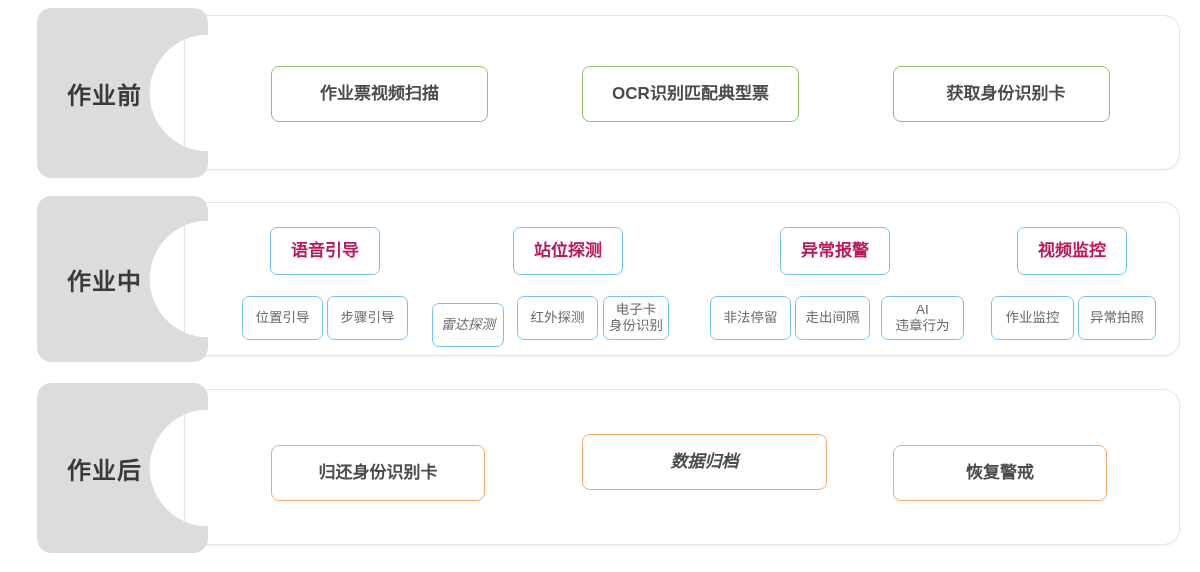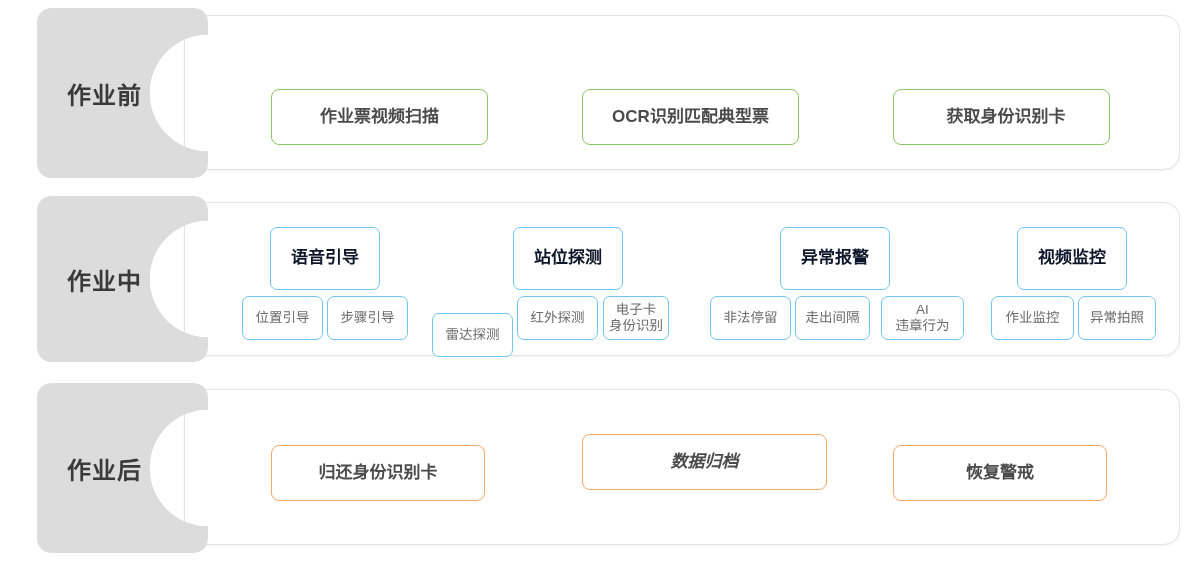--- a/index.html
+++ b/index.html
@@ -88,43 +88,43 @@
   .node.major {
     height: 56px;
     border-width: 1.6px;
     border-style: solid;
     font-size: 17px;
     font-weight: bold;
     color: #4b4b4b;
   }
 
   .node.mid-major {
-    height: 63px;
+    height: 48px;
     border-width: 1.6px;
     border-style: solid;
     border-radius: 7px;
     font-size: 17px;
     font-weight: bold;
-    color: #0f172a;
+    color: #be185d;
   }
 
   .node.sub {
     height: 44px;
     border-width: 1.4px;
     border-style: solid;
     border-radius: 7px;
     font-size: 13.5px;
     font-weight: normal;
     color: #6b6b6b;
     flex-direction: column;
     line-height: 1.18;
   }
 
   
-  .accent-green  { border-color: #8cc561; margin-top: 23px; }
+  .accent-green  { border-color: #8cc561; }
   .accent-blue   { border-color: #72c5ef; }
   .accent-orange { border-color: #f5a968; }
 
   .sub-line { display: block; }
 </style>
 </head>
 <body>
 
 <div class="diagram" id="diagram-root">
     <div class="stage" style="top: 8px; height: 170px;">
@@ -142,21 +142,21 @@
         <div class="node mid-major accent-blue" style="left: 85px; top: 24px; width: 110px;">语音引导</div>
         <div class="node mid-major accent-blue" style="left: 328px; top: 24px; width: 110px;">站位探测</div>
         <div class="node mid-major accent-blue" style="left: 595px; top: 24px; width: 110px;">异常报警</div>
         <div class="node mid-major accent-blue" style="left: 832px; top: 24px; width: 110px;">视频监控</div>
         <div class="node sub accent-blue" style="left: 57px; top: 93px; width: 81px;">
           <span class="sub-line">位置引导</span>
         </div>
         <div class="node sub accent-blue" style="left: 142px; top: 93px; width: 81px;">
           <span class="sub-line">步骤引导</span>
         </div>
-        <div class="node sub accent-blue" style="left: 247px; top: 110px; width: 81px;">
+        <div class="node sub accent-blue" style="left: 247px; top: 100px; width: 72px; font-style: italic;">
           <span class="sub-line">雷达探测</span>
         </div>
         <div class="node sub accent-blue" style="left: 332px; top: 93px; width: 81px;">
           <span class="sub-line">红外探测</span>
         </div>
         <div class="node sub accent-blue" style="left: 418px; top: 93px; width: 66px;">
           <span class="sub-line">电子卡</span>
           <span class="sub-line">身份识别</span>
         </div>
         <div class="node sub accent-blue" style="left: 525px; top: 93px; width: 81px;">

